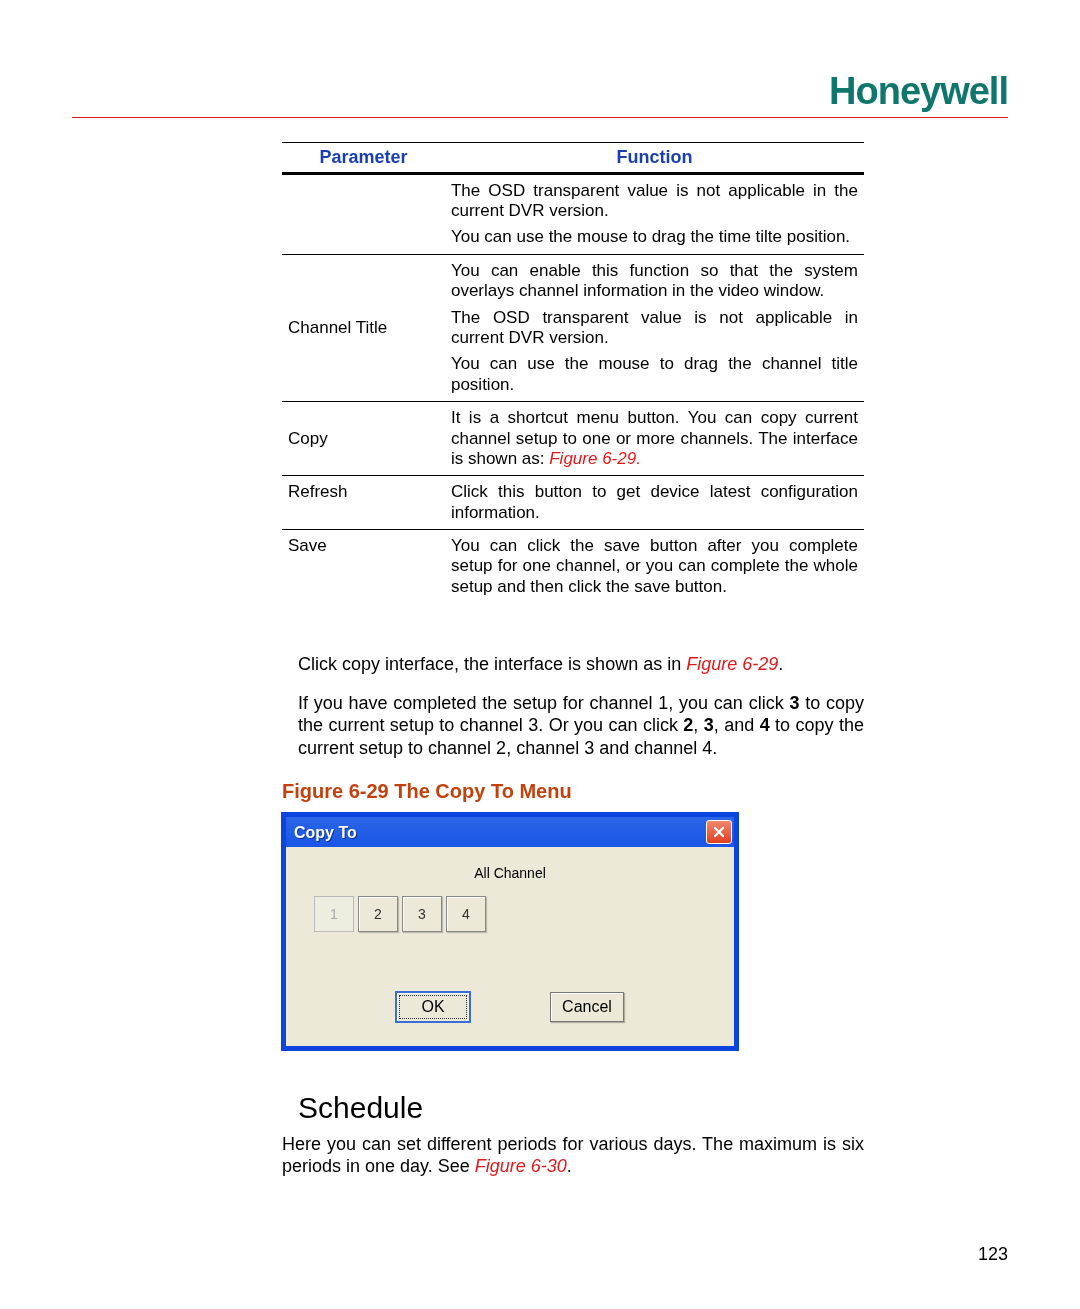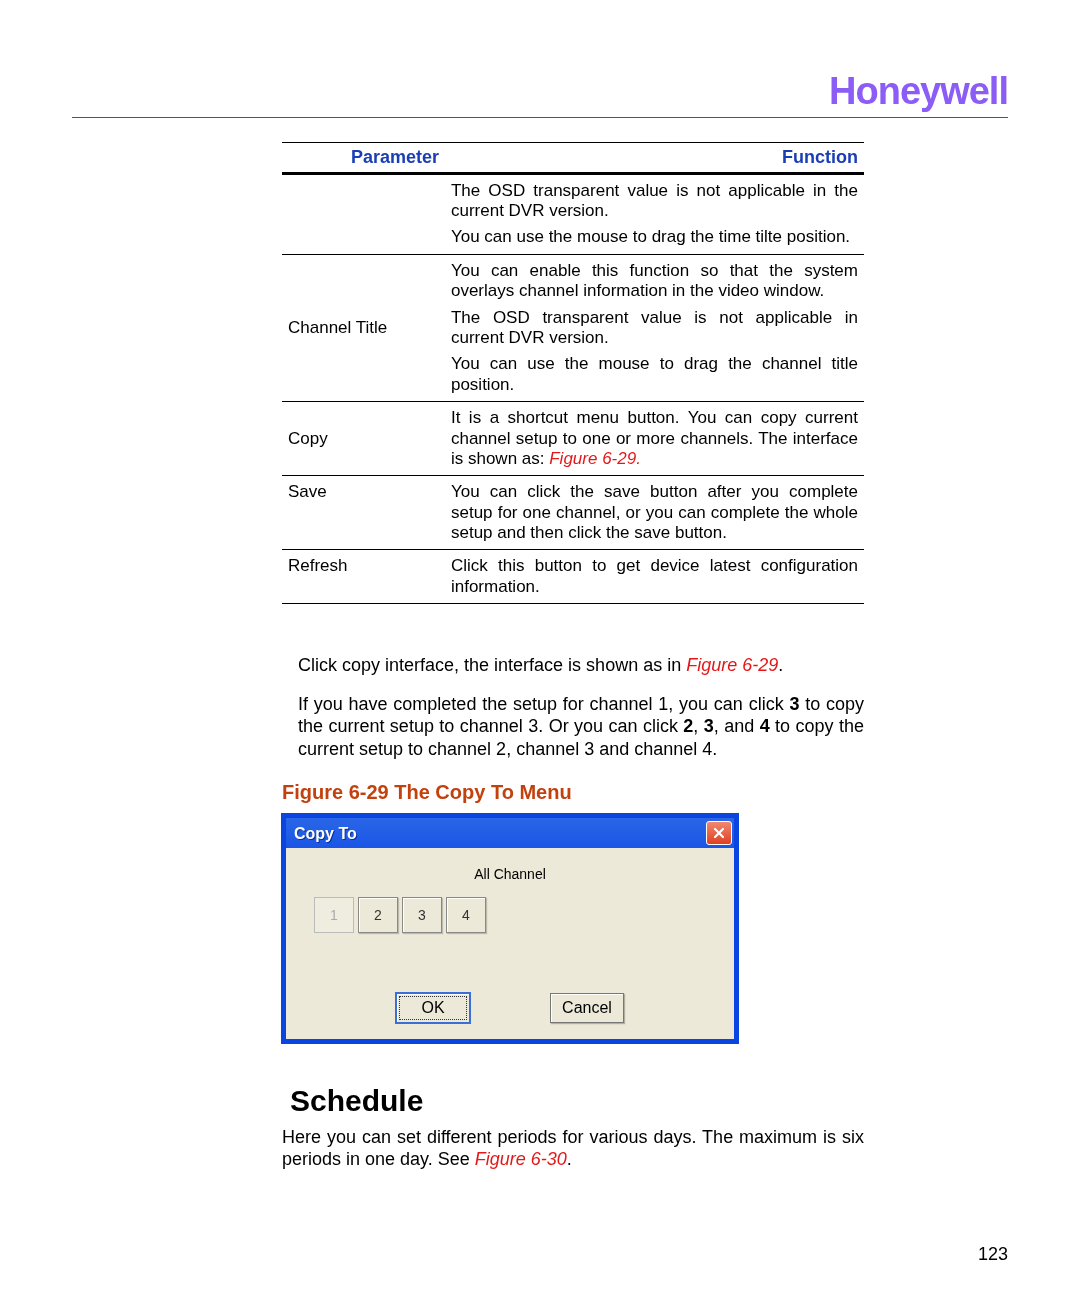--- a/index.html
+++ b/index.html
@@ -15,21 +15,21 @@
     margin: 0 auto;
     position: relative;
     box-sizing: border-box;
     padding: 70px 72px 60px 72px;
   }
   .logo {
     text-align: right;
     font-family: Arial, Helvetica, sans-serif;
     font-weight: bold;
     font-size: 38px;
-    color: #8b5cf6;
+    color: #0f766e;
     letter-spacing: -1px;
     margin-bottom: 4px;
   }
   .redline {
     height: 1px;
     background: #e3181a;
     margin-bottom: 24px;
   }
   .content {
     margin-left: 210px;
@@ -37,21 +37,21 @@
     font-size: 18px;
     line-height: 1.2;
   }
   table.param {
     width: 100%;
     border-collapse: collapse;
   }
   table.param th {
     color: #1a3fb5;
     font-weight: bold;
-    text-align: right;
+    text-align: center;
     font-size: 18px;
     padding: 4px 6px 3px 6px;
   }
   table.param thead tr {
     border-top: 1px solid #000;
   }
   .thick-border {
     border-top: 3px solid #000;
   }
   .thin-border {
@@ -125,21 +125,21 @@
     background: linear-gradient(#f08870, #e04020);
     border: 1px solid #fff;
     border-radius: 3px;
     display: flex;
     align-items: center;
     justify-content: center;
   }
   .closebtn svg { display:block; }
   .dialog-body {
     background: #ece9d8;
-    padding: 18px 14px 16px 14px;
+    padding: 18px 14px 24px 14px;
   }
   .allch {
     text-align: center;
     font-size: 14px;
     margin-bottom: 14px;
   }
   .chbtns {
     display: flex;
     gap: 0;
     margin-bottom: 60px;
@@ -181,22 +181,22 @@
     justify-content: center;
   }
   .winbtn.focus {
     outline: 1px dotted #333;
     outline-offset: -4px;
     border: 1px solid #3a6fd8;
     box-shadow: 0 0 0 1px #3a6fd8, inset 1px 1px 0 #fff;
   }
   .section-head {
     font-size: 30px;
-    font-weight: bold;
-    margin: 40px 0 8px 8px;
+    font-weight: normal;
+    margin: 40px 0 8px 16px;
   }
   .pageno {
     position: absolute;
     right: 72px;
     bottom: 44px;
     font-size: 18px;
   }
 </style>
 </head>
 <body>
@@ -235,31 +235,31 @@
 
         <tr class="thin-border">
           <td style="vertical-align:middle;">Copy</td>
           <td>
             <div class="func-block" style="text-align:justify">
               <span>It is a shortcut menu button. You can copy current channel setup to one or more channels.  The interface is shown as: </span><span class="redital">Figure 6-29.</span>
             </div>
           </td>
         </tr>
 
+        <tr class="thin-border" style="border-bottom:1px solid #000;">
+          <td>Refresh</td>
+          <td>
+            <div class="func-block" style="text-align:justify">Click this button to get device latest configuration information.</div>
+          </td>
+        </tr>
+
         <tr class="thin-border">
           <td>Save</td>
           <td>
             <div class="func-block" style="text-align:justify">You can click the save button after you complete setup for one channel, or you can complete the whole setup and then click the save button.</div>
-          </td>
-        </tr>
-
-        <tr class="thin-border" style="border-bottom:1px solid #000;">
-          <td>Refresh</td>
-          <td>
-            <div class="func-block" style="text-align:justify">Click this button to get device latest configuration information.</div>
           </td>
         </tr>
       </tbody>
     </table>
 
     <div class="bodytext">
       <p>
         <span>Click copy interface, the interface is shown as in </span><span class="redital">Figure 6-29</span><span>.</span>
       </p>
       <p style="text-align:justify">

